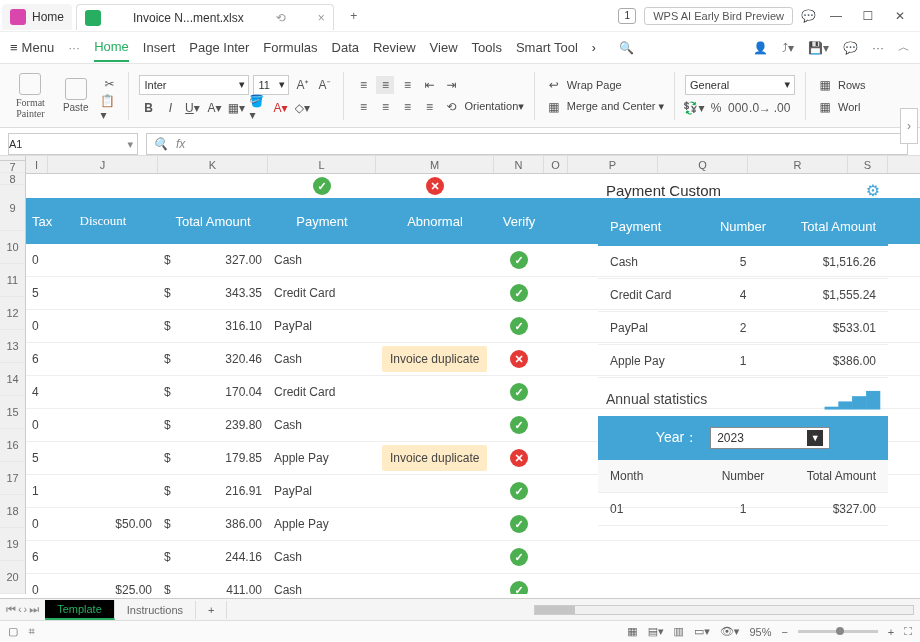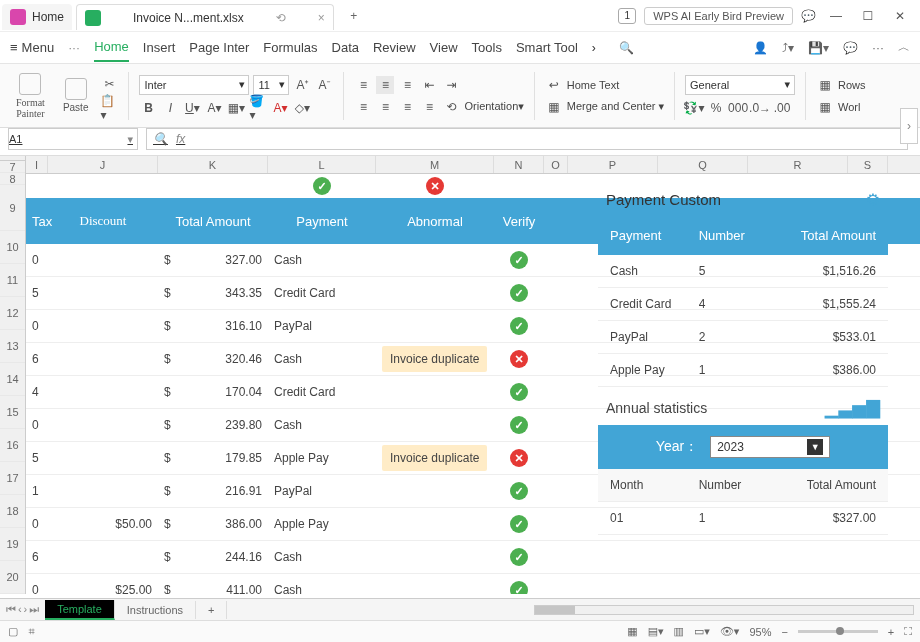--- a/index.html
+++ b/index.html
@@ -32,21 +32,21 @@
 .rgroup span { font-size: 10px; color: #555; line-height: 1.1; text-align: center; }
 .fontbox { display: flex; flex-direction: column; gap: 4px; }
 .fontrow { display: flex; align-items: center; gap: 4px; }
 .selbox { height: 20px; border: 1px solid #ccc; background: #fff; font-size: 11px; padding: 0 4px; display: flex; align-items: center; }
 .ricon { width: 18px; height: 18px; display: flex; align-items: center; justify-content: center; color: #555; font-size: 12px; }
 .rdivider { width: 1px; height: 48px; background: #e0e0e0; margin: 0 4px; }
 .rtext { font-size: 11px; color: #444; }
 .nav-arrow { position: absolute; right: 2px; top: 108px; width: 18px; height: 36px; background: #fff; border: 1px solid #ccc; display: flex; align-items: center; justify-content: center; color: #888; }
 
 
-.fbar { height: 28px; display: flex; align-items: flex-start; border-bottom: 1px solid #ddd; text-decoration: underline; }
+.fbar { height: 28px; display: flex; align-items: flex-end; border-bottom: 1px solid #ddd; }
 .namebox { width: 130px; height: 22px; border: 1px solid #ccc; margin: 0 8px; font-size: 11px; display: flex; align-items: center; justify-content: center; }
 .namebox .dd { margin-left: auto; color: #888; padding-right: 4px; }
 .fxbox { flex: 1; height: 22px; border: 1px solid #ccc; margin-right: 12px; display: flex; align-items: center; padding: 0 6px; gap: 8px; color: #888; font-style: italic; }
 
 
 .gridwrap { height: 438px; display: flex; }
 .rowhdrs { width: 26px; border-right: 1px solid #ccc; background: #f0f0f0; }
 .colhdrs { height: 18px; display: flex; border-bottom: 1px solid #ccc; background: #f0f0f0; }
 .colh { border-right: 1px solid #ddd; display: flex; align-items: center; justify-content: center; font-size: 11px; color: #666; }
 .corner { width: 26px; height: 18px; border-right: 1px solid #ccc; border-bottom: 1px solid #ccc; background: #f0f0f0; }
@@ -66,25 +66,25 @@
 .cell.c-l { width: 108px; }
 .cell.c-m { width: 118px; }
 .cell.c-n { width: 50px; justify-content: center; }
 .abn { background: #ffecc7; height: 26px; border-radius: 2px; padding: 0 8px; display: flex; align-items: center; }
 
 .vicon { width: 18px; height: 18px; border-radius: 50%; display: inline-flex; align-items: center; justify-content: center; color: #fff; font-size: 11px; font-weight: bold; }
 .vicon.ok { background: #4caf50; }
 .vicon.bad { background: #e53935; }
 
 
-.rpanel { position: absolute; left: 598px; top: 184px; width: 290px; }
+.rpanel { position: absolute; left: 598px; top: 175px; width: 290px; }
 .rpt { display: flex; align-items: center; justify-content: space-between; padding: 6px 8px; font-size: 15px; color: #333; }
 .gear { color: #42a5d6; font-size: 16px; }
 .rpth { display: flex; background: #42a5d6; color: #fff; height: 40px; align-items: center; font-size: 13px; }
-.rpth > div, .rprow > div { flex: 1; text-align: left; }
+.rpth > div, .rprow > div { flex: 1; text-align: center; }
 .rpth > div:first-child, .rprow > div:first-child { text-align: left; padding-left: 12px; }
 .rpth > div:last-child, .rprow > div:last-child { text-align: right; padding-right: 12px; }
 .rprow { display: flex; height: 33px; align-items: center; border-bottom: 1px solid #eee; font-size: 12px; color: #444; }
 .rnote { text-align: center; color: #999; font-size: 11px; padding: 8px 0; }
 .annhdr { display: flex; justify-content: space-between; align-items: center; padding: 10px 8px 6px; font-size: 14px; color: #444; }
 .bars { color: #42a5d6; font-size: 18px; }
 .yearrow { background: #42a5d6; height: 44px; display: flex; align-items: center; justify-content: center; gap: 12px; color: #fff; font-size: 14px; }
 .yearsel { background: #fff; color: #333; border: 1px solid #888; width: 120px; height: 22px; display: flex; align-items: center; padding: 0 6px; font-size: 12px; }
 .yearsel .dd { margin-left: auto; background: #333; color: #fff; width: 16px; height: 16px; display: flex; align-items: center; justify-content: center; font-size: 9px; }
 
@@ -212,21 +212,21 @@
       <span class="ricon">≡</span>
       <span class="ricon">≡</span>
       <span class="ricon">⟲</span>
       <span class="rtext"><span>Orientation</span>▾</span>
     </div>
   </div>
   <div class="rdivider"></div>
   <div class="fontbox">
     <div class="fontrow">
         <span class="ricon">↩</span>
-        <span class="rtext">Home Text</span>
+        <span class="rtext">Wrap Page</span>
       </div>
     <div class="fontrow">
         <span class="ricon">▦</span>
         <span class="rtext"><span>Merge and Center</span> ▾</span>
       </div>
   </div>
   <div class="rdivider"></div>
   <div class="fontbox">
     <div class="fontrow">
         <div class="selbox" style="width:110px;">

